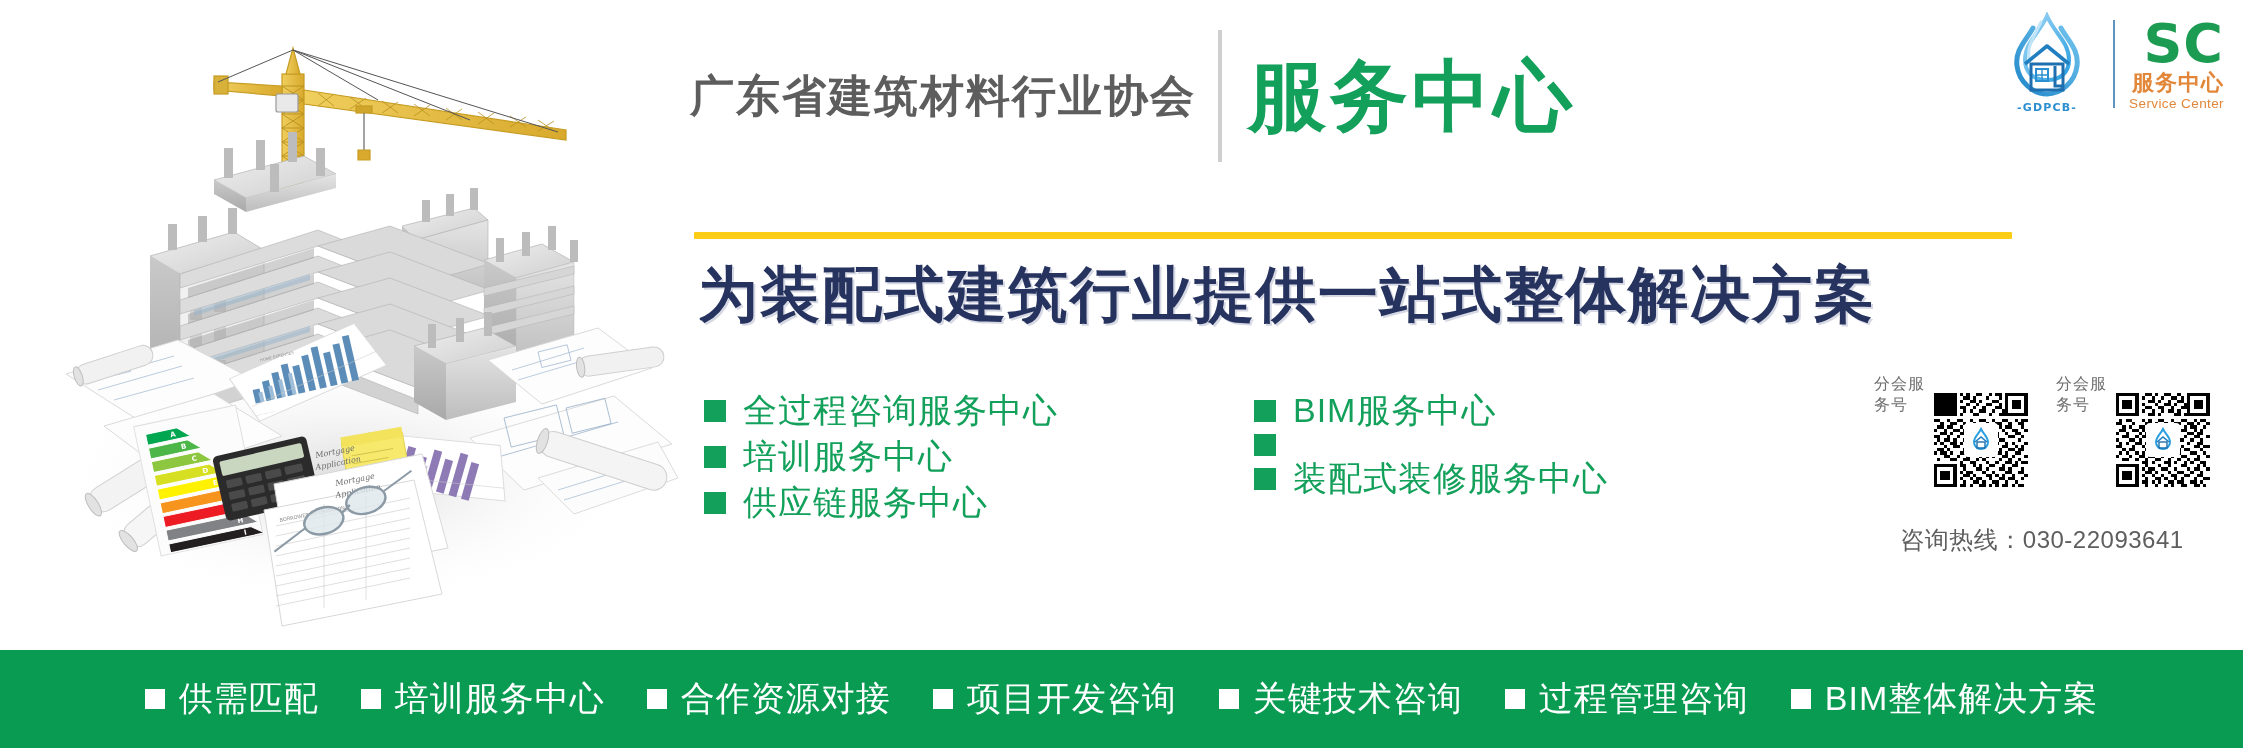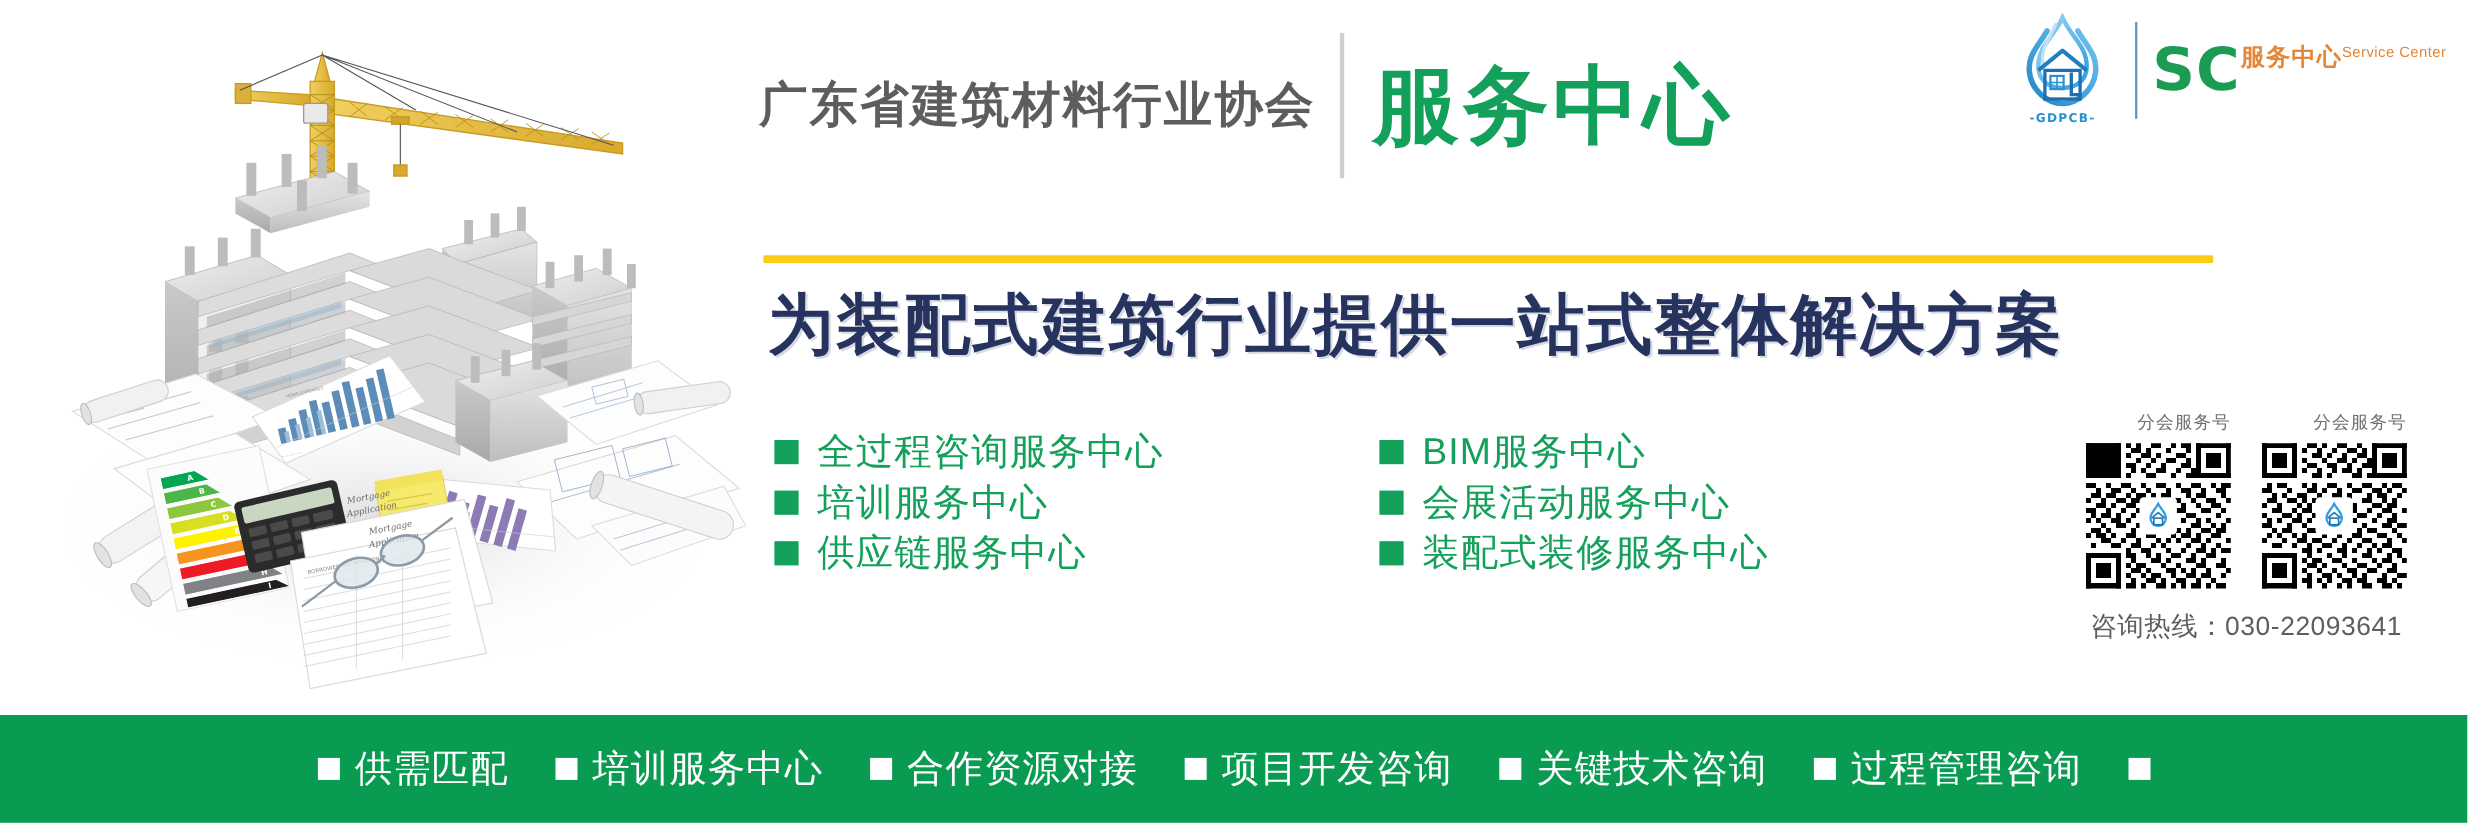--- a/index.html
+++ b/index.html
@@ -24,21 +24,21 @@
   #content { position:absolute; left:690px; top:0; width:1556px; height:648px; }
 
   
   #logo-cluster {
     position:absolute; right:22px; top:12px;
     display:flex; align-items:center; gap:14px;
   }
   #gdpcb-mark { width:104px; height:104px; position:relative; }
   #gdpcb-mark svg { display:block; width:100%; height:100%; }
   #logo-divider { width:2px; height:88px; background:#2a6fa8; opacity:.75; }
-  #sc-block { display:flex; flex-direction:row; align-items:flex-start; line-height:1; }
+  #sc-block { display:flex; flex-direction:column; align-items:flex-end; line-height:1; }
   #sc-letters {
     font-family:"DejaVu Sans",sans-serif;
     font-size:54px; font-weight:bold; color:#1c9c52;
     letter-spacing:1px; line-height:.95;
   }
   #sc-cn { font-size:22px; color:#e2873a; letter-spacing:1px; margin-top:3px; font-weight:bold;}
   #sc-en { font-size:13.5px; color:#e2873a; letter-spacing:.4px; margin-top:3px; }
 
   
   #headline-row {
@@ -86,21 +86,21 @@
     display:flex; gap:196px;
   }
   .svc-col { display:flex; flex-direction:column; }
   .svc-item { display:flex; align-items:center; gap:17px; white-space:nowrap; }
   .svc-bullet { width:22px; height:22px; background:#12a05a; flex:0 0 auto; }
   .svc-label { font-size:34px; color:#12a05a; letter-spacing:1px; }
 
   
   #qr-block { position:absolute; right:36px; top:374px; width:336px; }
   #qr-row { display:flex; gap:28px; justify-content:center; }
-  .qr-cell { display:flex; flex-direction:column; align-items:flex-end; }
+  .qr-cell { display:flex; flex-direction:row; align-items:flex-start; }
   .qr-caption { font-size:16px; color:#6f6f6f; letter-spacing:1px; margin-bottom:8px; }
   .qr-img { width:132px; height:132px; position:relative; background:#fff; }
   .qr-img svg { display:block; width:100%; height:100%; }
   .qr-logo {
     position:absolute; left:50%; top:50%; transform:translate(-50%,-50%);
     width:34px; height:34px; background:#fff; border-radius:4px;
     display:flex; align-items:center; justify-content:center;
   }
   .qr-logo svg { width:26px; height:26px; }
   #hotline {
@@ -541,21 +541,20 @@
           <span class="svc-label">供应链服务中心</span>
         </div>
       </div>
       <div class="svc-col">
         <div class="svc-item">
           <span class="svc-bullet"></span>
           <span class="svc-label">BIM服务中心</span>
         </div>
         <div class="svc-item">
           <span class="svc-bullet"></span>
-          <span class="svc-label">会展活动服务中心</span>
         </div>
         <div class="svc-item">
           <span class="svc-bullet"></span>
           <span class="svc-label">装配式装修服务中心</span>
         </div>
       </div>
     </div>
 
     <div id="qr-block">
       <div id="qr-row">
@@ -1046,17 +1045,18 @@
       <div class="tag-item">
         <span class="tag-bullet"></span>
         <span class="tag-label">关键技术咨询</span>
       </div>
       <div class="tag-item">
         <span class="tag-bullet"></span>
         <span class="tag-label">过程管理咨询</span>
       </div>
       <div class="tag-item">
         <span class="tag-bullet"></span>
+        <span class="tag-label">BIM整体解决方案</span>
       </div>
     </div>
   </div>
 
 </div>
 
 </body></html>

